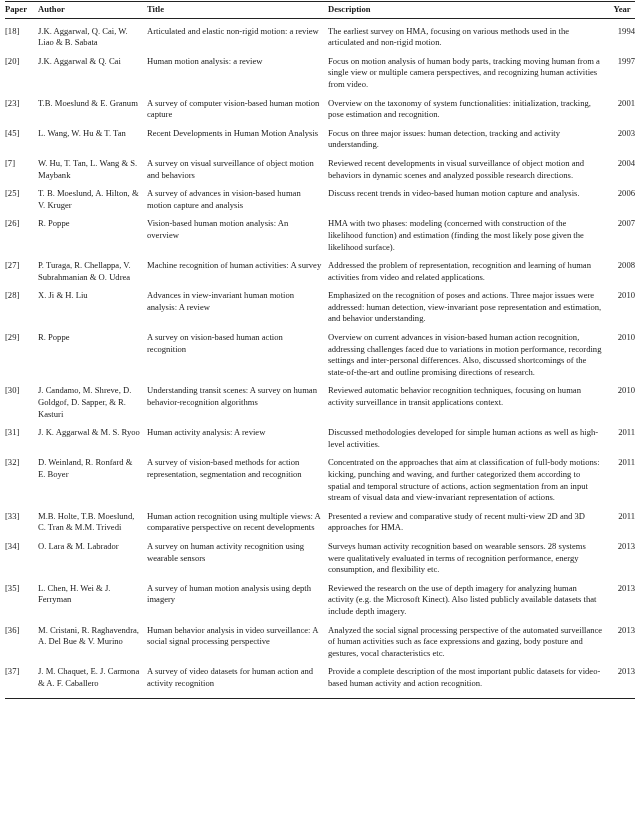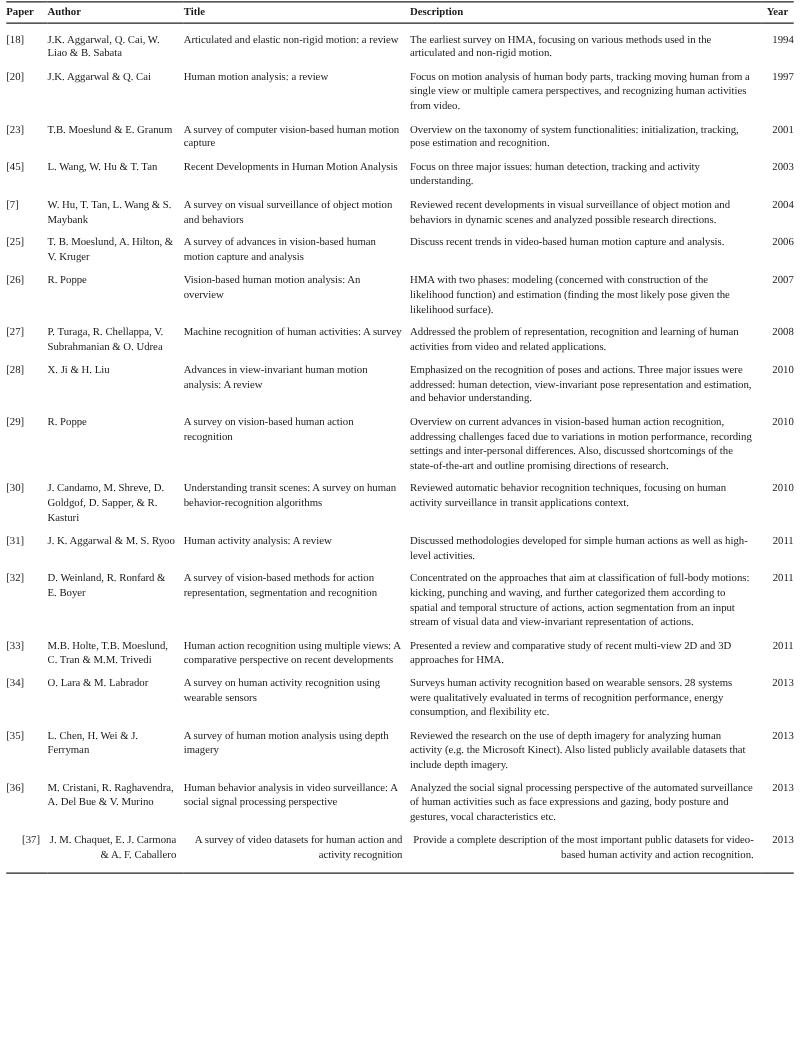--- a/index.html
+++ b/index.html
@@ -39,21 +39,20 @@
     padding: 2px 5px 2px 0;
     vertical-align: top;
   }
   tbody td {
     vertical-align: top;
     padding: 7px 6px 0 0;
   }
   tbody tr:last-child td {
     padding-bottom: 8px;
     border-bottom: 1px solid #222222;
-    text-align: right;
   }
   .col-paper  { width: 28px;  }
   .col-author { width: 104px; margin-left: 28px; }
   .col-title  { width: 176px; }
   .col-desc   { width: auto;  }
   .col-year   { width: 26px; text-align: right; padding-right: 0; }
   th.col-year { text-align: center; padding-right: 0; }
 </style>
 </head>
 <body>

